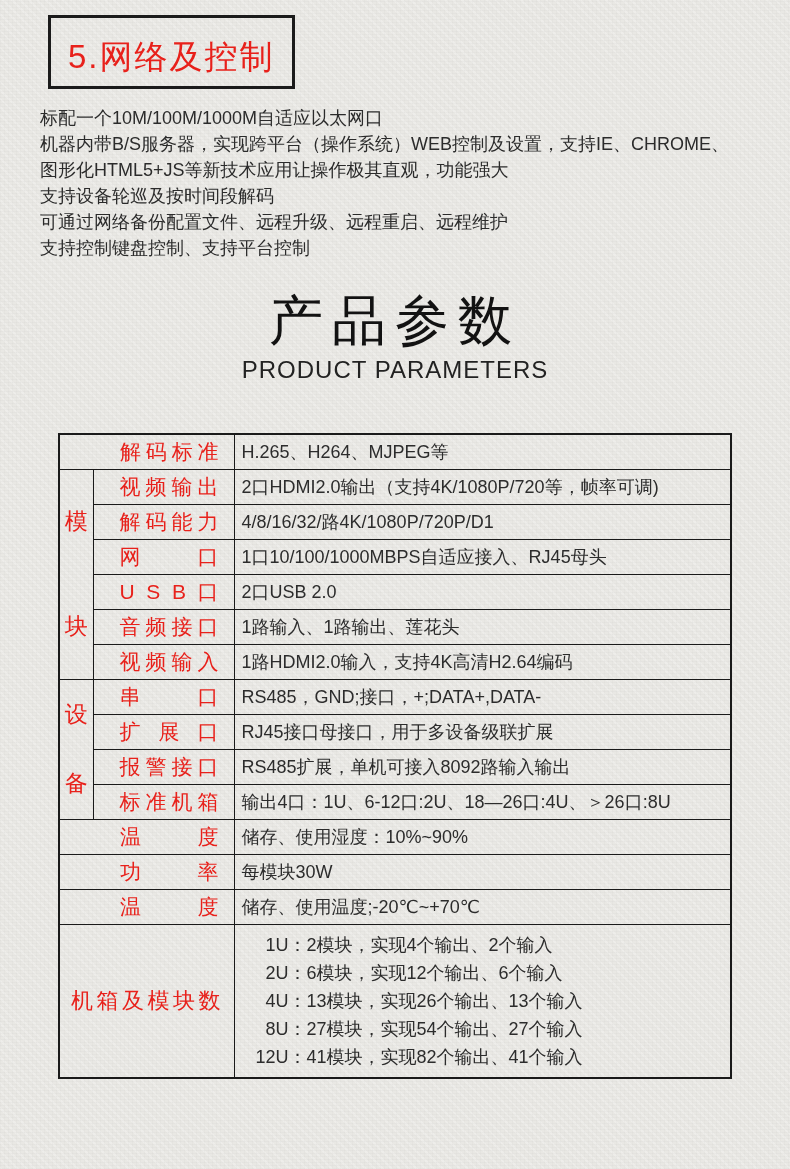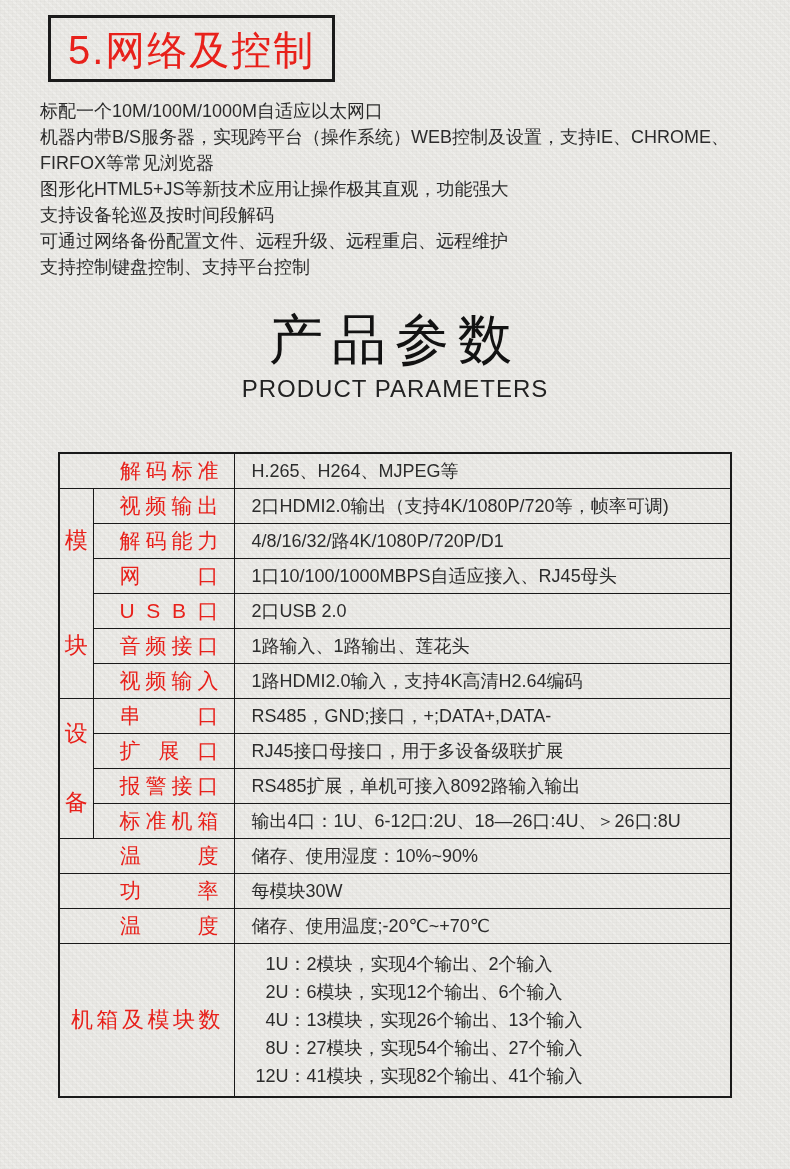--- a/index.html
+++ b/index.html
@@ -11,22 +11,22 @@
     background-image:
       repeating-linear-gradient(0deg, rgba(0,0,0,0.018) 0 1px, transparent 1px 3px),
       repeating-linear-gradient(90deg, rgba(0,0,0,0.014) 0 1px, transparent 1px 4px),
       repeating-linear-gradient(45deg, rgba(255,255,255,0.22) 0 2px, transparent 2px 6px);
     color:#2c2c2c;
   }
   .section-header-box {
     display:inline-block;
     margin:15px 0 0 48px;
     border:3px solid #1b1b1b;
-    padding:13px 17px 10px 17px;
-    font-size:40px; line-height:38px;
+    padding:20px 17px 10px 17px;
+    font-size:33px; line-height:38px;
     color:#e8211b;
     letter-spacing:2px;
     background:transparent;
   }
   .features {
     margin:16px 0 0 40px;
     font-size:18px; line-height:26px;
     color:#2b2b2b;
     white-space:nowrap;
   }
@@ -70,39 +70,38 @@
     color:#e8211b; font-size:23px; font-weight:400;
   }
   .label-cell { color:#e8211b; font-size:21px; padding:0; }
   .label-inner {
     display:flex; justify-content:space-between; align-items:center;
     padding:0 15px 0 26px; width:100%;
   }
   .label-cell.merged .label-inner { padding-left:60px; }
   .label-cell.wide { font-size:22px; }
   .label-cell.wide .label-inner { padding:0 13px 0 11px; }
-  .value-cell { font-size:18px; color:#2c2c2c; padding-left:17px; white-space:nowrap; }
+  .value-cell { font-size:18px; color:#2c2c2c; padding-left:7px; white-space:nowrap; }
   tr.tall-row td { height:152px; }
   .tall-row .value-cell { padding:6px 0 6px 20px; }
   .value-line { line-height:28px; }
   .vl-prefix { display:inline-block; min-width:52px; text-align:right; }
 </style>
 </head>
 <body>
 
 
 
 <div class="section-header-box">
   <span>5.网络及控制</span>
 </div>
 
 <div class="features">
     <div class="feature-line">标配一个10M/100M/1000M自适应以太网口</div>
     <div class="feature-line">机器内带B/S服务器，实现跨平台（操作系统）WEB控制及设置，支持IE、CHROME、</div>
-    <div class="feature-line">FIRFOX等常见浏览器</div>
     <div class="feature-line">图形化HTML5+JS等新技术应用让操作极其直观，功能强大</div>
     <div class="feature-line">支持设备轮巡及按时间段解码</div>
     <div class="feature-line">可通过网络备份配置文件、远程升级、远程重启、远程维护</div>
     <div class="feature-line">支持控制键盘控制、支持平台控制</div>
   </div>
 
 <div class="title-cn">产品参数</div>
 <div class="title-en">PRODUCT PARAMETERS</div>
 
 <table class="spec-table">

